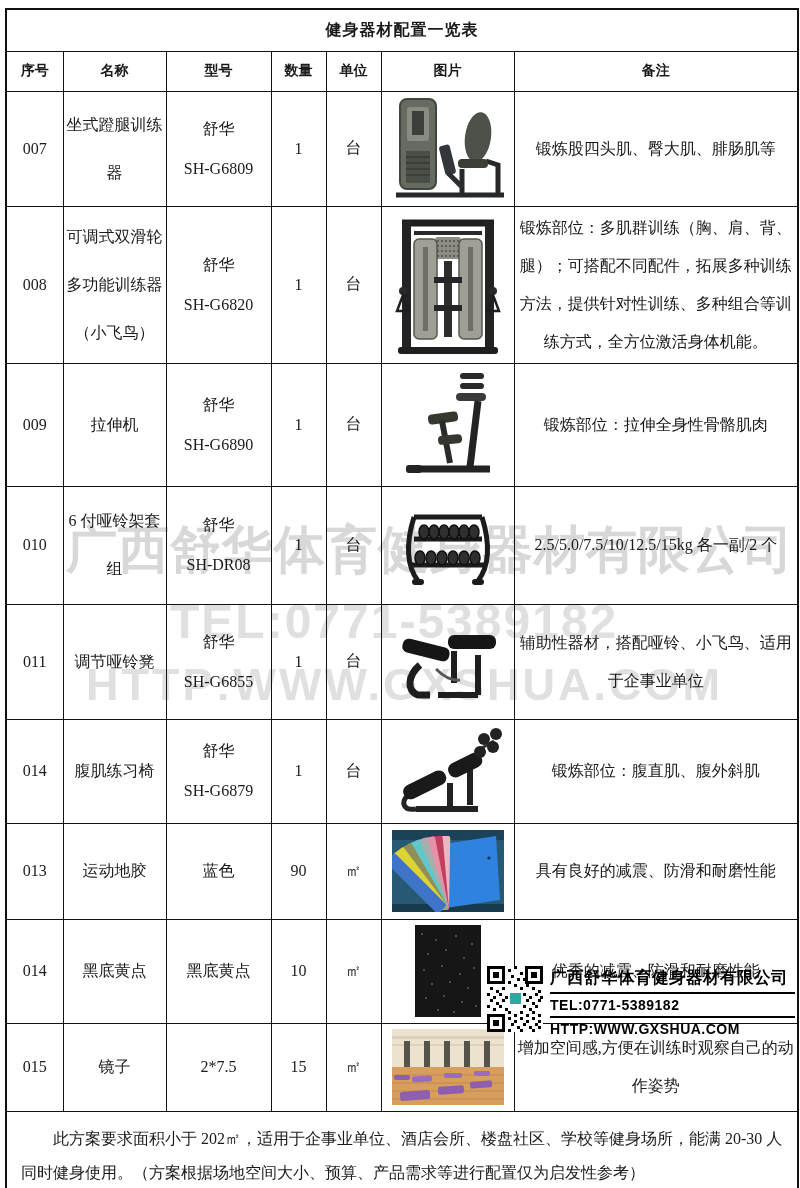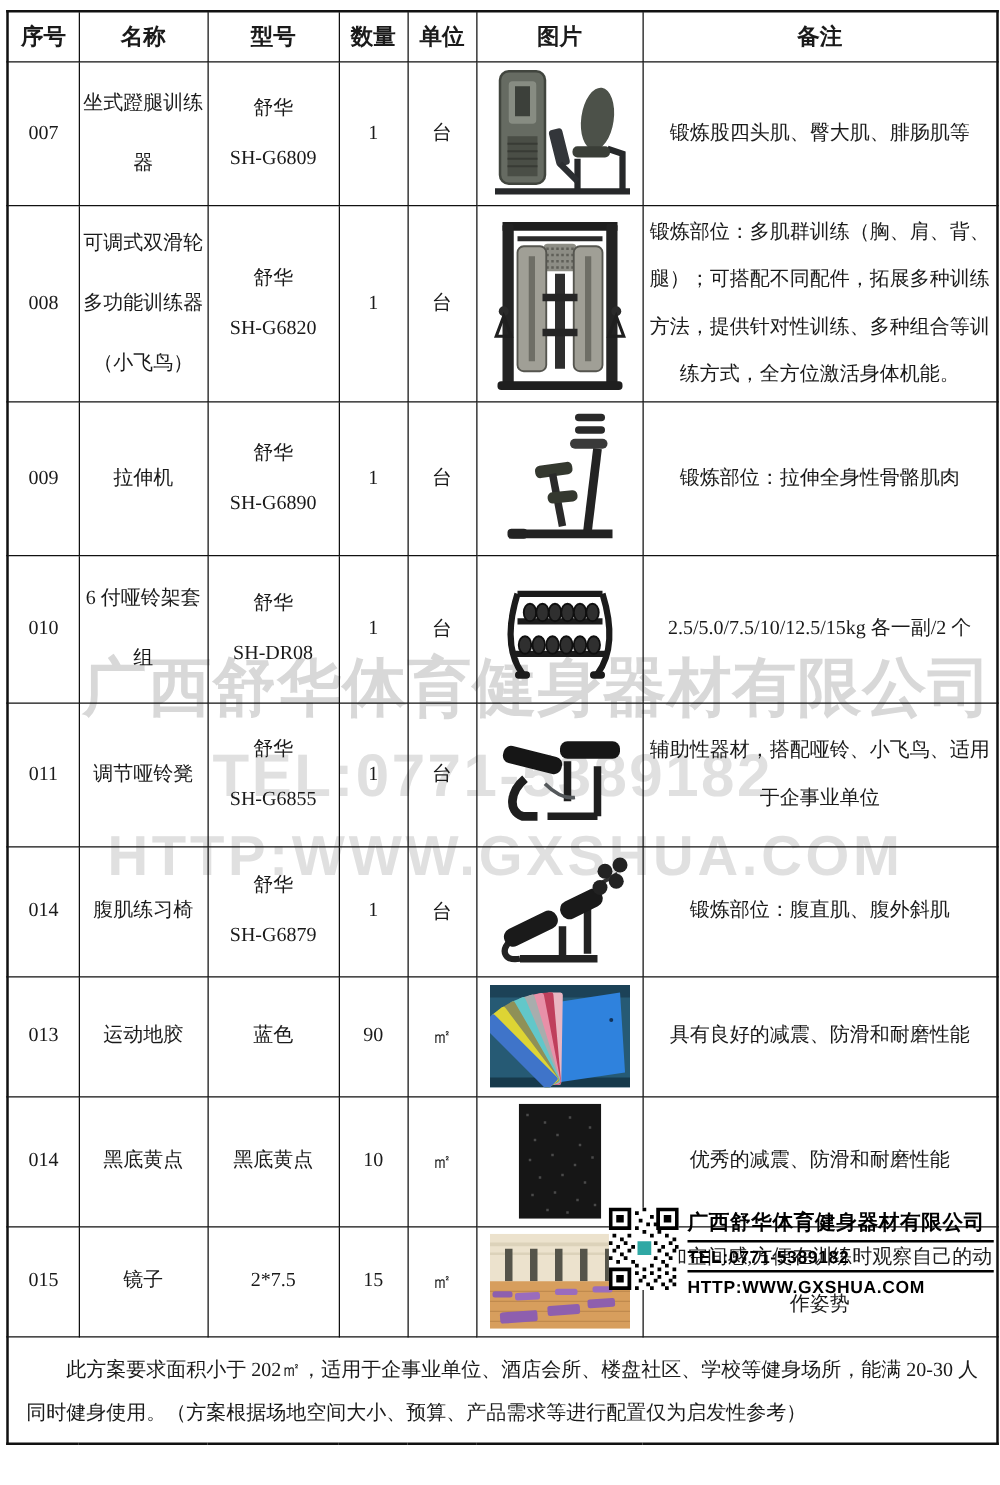--- a/index.html
+++ b/index.html
@@ -15,21 +15,21 @@
   .wm3 { left:86px;  top:662px; font-size:45px; letter-spacing:3px;  color:#e0e0e0; }
 
   
   table.sheet {
     position:relative; z-index:1; margin:8px 0 0 5px; width:792px;
     border-collapse:collapse; table-layout:fixed; background:transparent;
     border:2px solid #111;
   }
   table.sheet td { border:1.5px solid #111; text-align:center; vertical-align:middle; font-size:16px; padding:2px; overflow:hidden; }
   td.title-cell { font-family:"Liberation Sans","DejaVu Sans",sans-serif; font-weight:bold; font-size:22px; letter-spacing:1px; }
-  tr.head-row td { font-family:"Liberation Sans","DejaVu Sans",sans-serif; font-weight:bold; font-size:18px; }
+  tr.head-row td { font-family:"Liberation Sans","DejaVu Sans",sans-serif; font-weight:bold; font-size:14px; }
   td.c-name  { line-height:48px; padding:0 6px; }
   td.c-model { line-height:40px; white-space:pre-line; }
   td.c-remark { text-align:left; padding:0 12px; font-size:15.5px; line-height:38px;margin-left:44px; }
   td.c-photo { padding:0; }
   td.c-photo svg { display:block; margin:0 auto; }
   tr.footer-row td { text-align:left; padding:10px 14px 6px 14px; font-size:16px; line-height:34px; }
   .footer-text { text-indent:2em; }
 
   
   .stamp { position:absolute; left:487px; top:966px; z-index:3; display:flex; gap:7px; align-items:stretch; }
@@ -53,20 +53,23 @@
       <col style="width:57px">
         <col style="width:103px">
         <col style="width:105px">
       <col style="width:55px">
         <col style="width:55px">
         <col style="width:133px">
         <col style="width:284px">
     </colgroup>
 
     <tbody>
+        <tr style="height:42px">
+      <td colspan="7" class="title-cell">健身器材配置一览表</td>
+    </tr>
 
     <tr class="head-row" style="height:40px">
       <td>序号</td>
       <td>名称</td>
       <td>型号</td>
       <td>数量</td>
       <td>单位</td>
       <td>图片</td>
       <td>备注</td>
     </tr>

